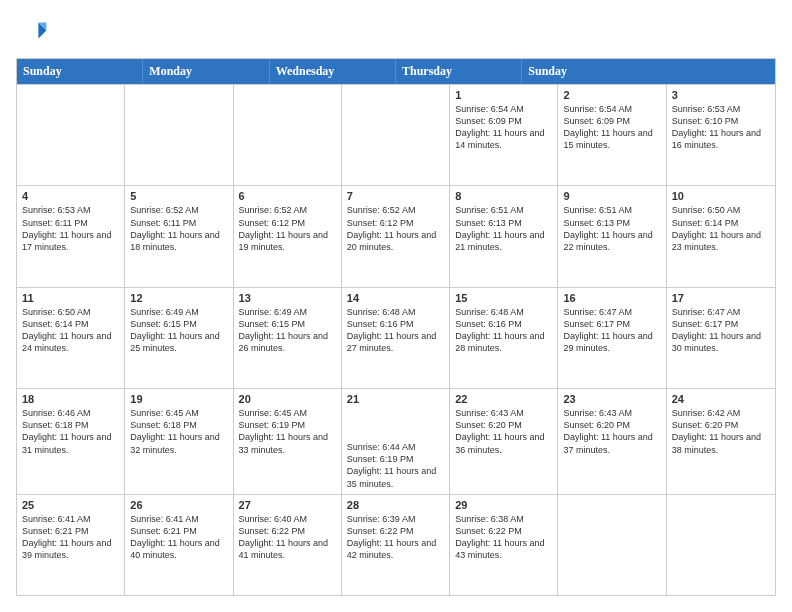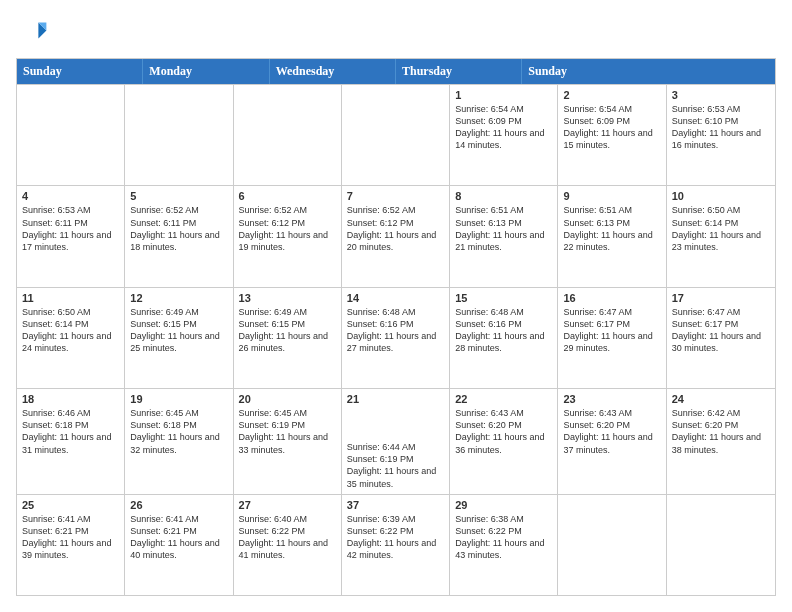--- a/index.html
+++ b/index.html
@@ -306,21 +306,21 @@
 Sunset: 6:21 PM
 Daylight: 11 hours and 40 minutes.</div>
           </div>
           <div class="cal-cell">
             <span class="day-num">27</span>
             <div class="cell-info" style="white-space: pre-line;">Sunrise: 6:40 AM
 Sunset: 6:22 PM
 Daylight: 11 hours and 41 minutes.</div>
           </div>
           <div class="cal-cell">
-            <span class="day-num">37</span>
+            <span class="day-num">28</span>
             <div class="cell-info" style="white-space: pre-line;">Sunrise: 6:39 AM
 Sunset: 6:22 PM
 Daylight: 11 hours and 42 minutes.</div>
           </div>
           <div class="cal-cell">
             <span class="day-num">29</span>
             <div class="cell-info" style="white-space: pre-line;">Sunrise: 6:38 AM
 Sunset: 6:22 PM
 Daylight: 11 hours and 43 minutes.</div>
           </div>

